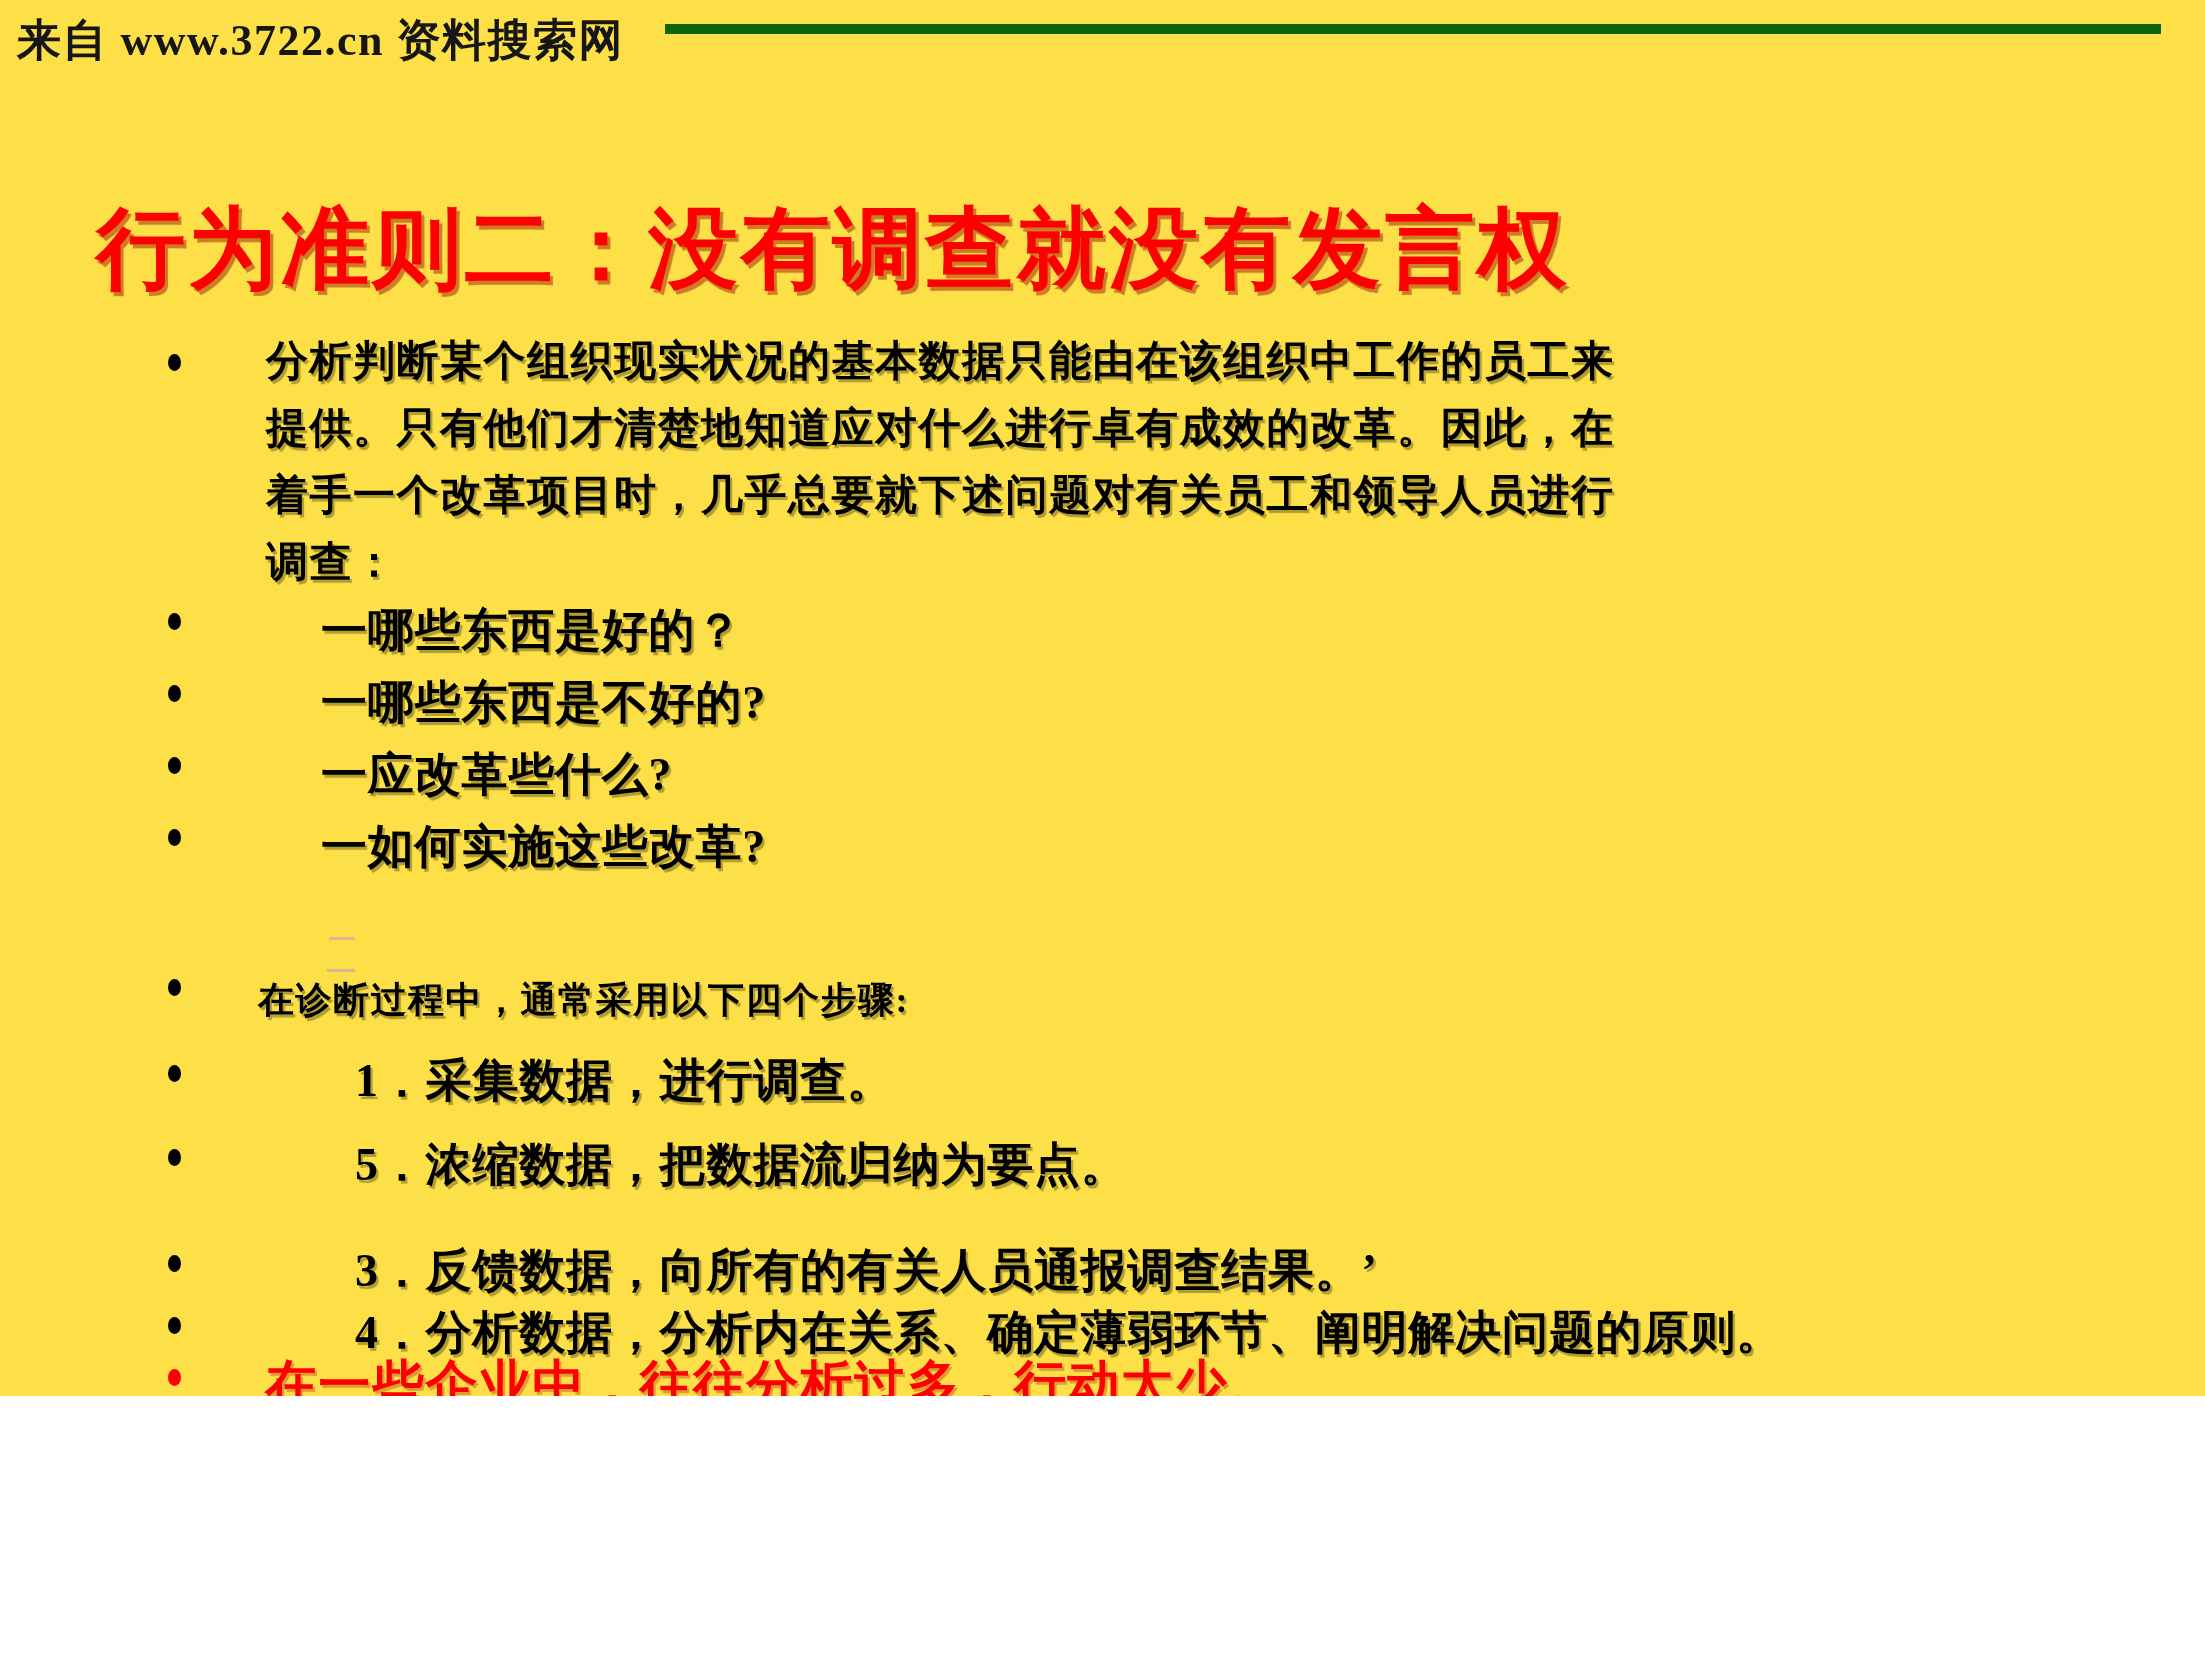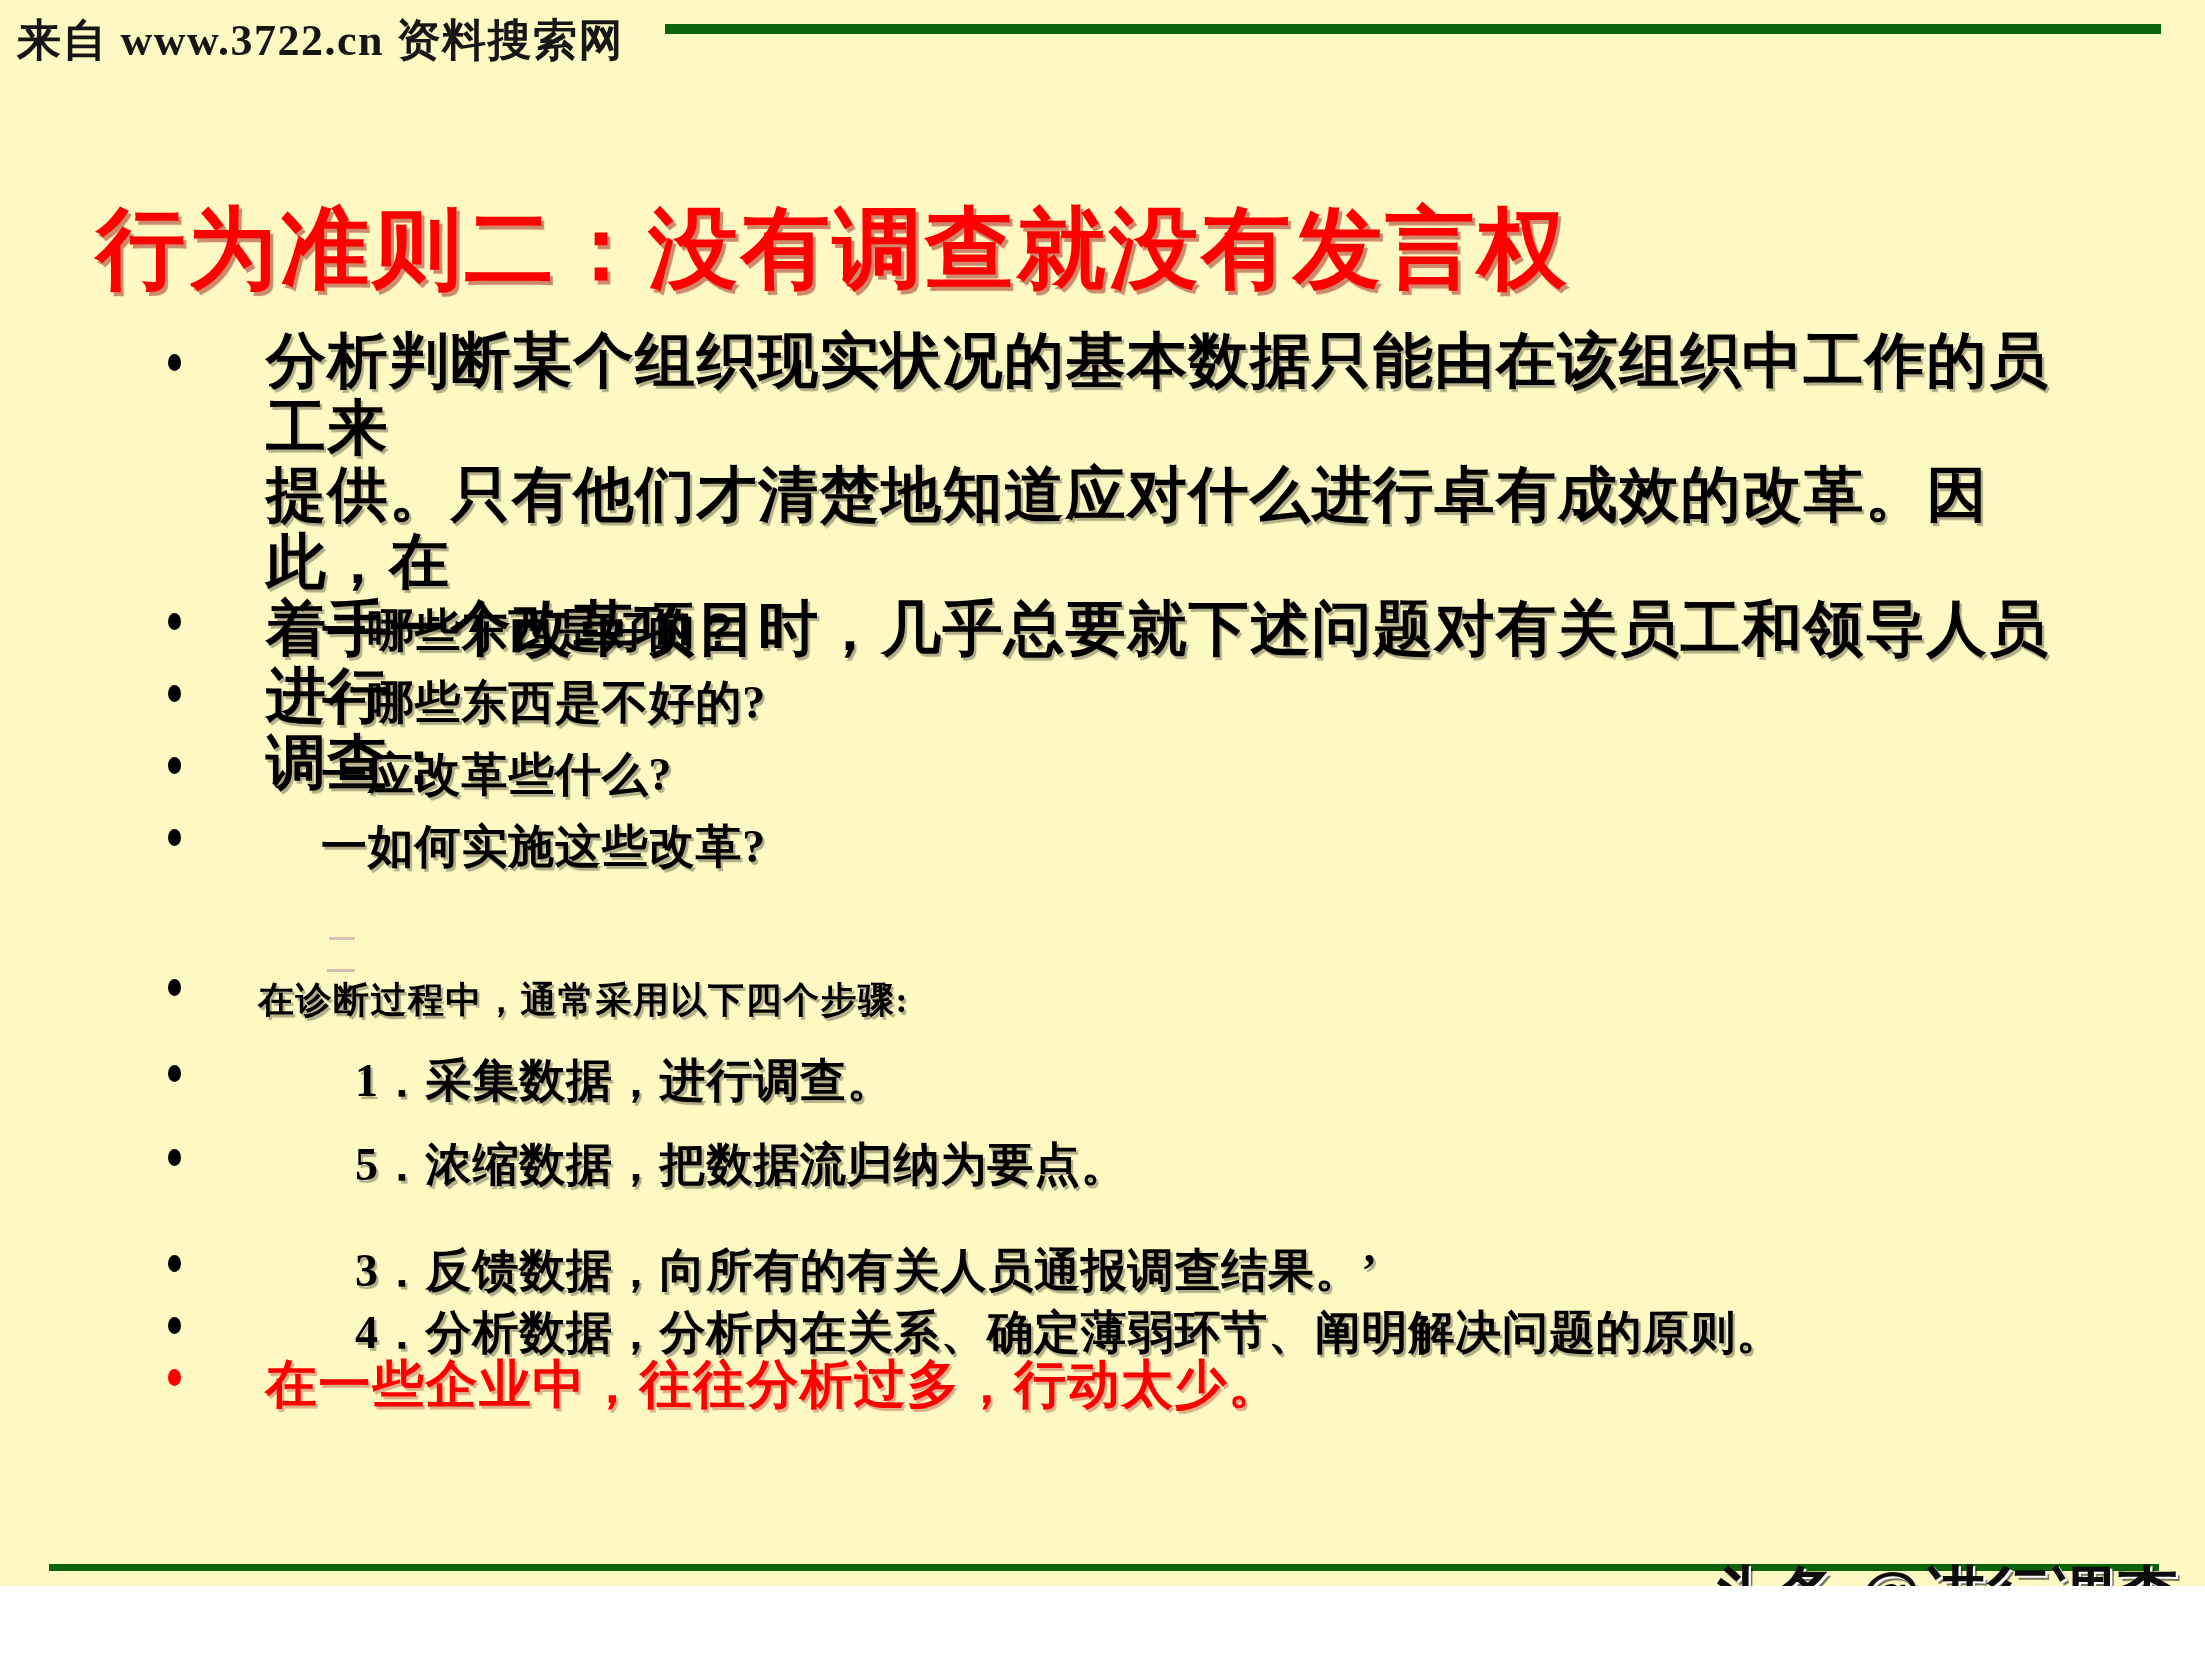--- a/index.html
+++ b/index.html
@@ -3,22 +3,22 @@
 <meta charset="utf-8">
 <style>
   html, body {
     margin: 0;
     padding: 0;
     background: #ffffff;
   }
   .slide {
     position: relative;
     width: 2205px;
-    height: 1586px;
-    background: #fef9c3;
+    height: 1396px;
+    background: #fde047;
     overflow: hidden;
     font-family: "Liberation Serif", "DejaVu Serif", serif;
     color: #000000;
   }
 
   
   .wm-top {
     position: absolute;
     left: 17px;
     top: 10.7px;
@@ -69,21 +69,21 @@
     font-weight: 700;
     color: #000000;
     text-shadow: 2.3px 3.1px 0.8px rgba(0, 0, 0, 0.30);
   }
 
   
   .row-intro      { top: 328px; }
   .row-intro .dot { top: 26px; }
   .row-intro .txt {
     margin-left: 104px;
-    font-size: 60px;
+    font-size: 42px;
     line-height: 67px;
     letter-spacing: 1.5px;
   }
 
   
   .row-q .dot { top: 12.3px; }
   .row-q .txt {
     margin-left: 159px;
     font-size: 46px;
     line-height: 60px;

